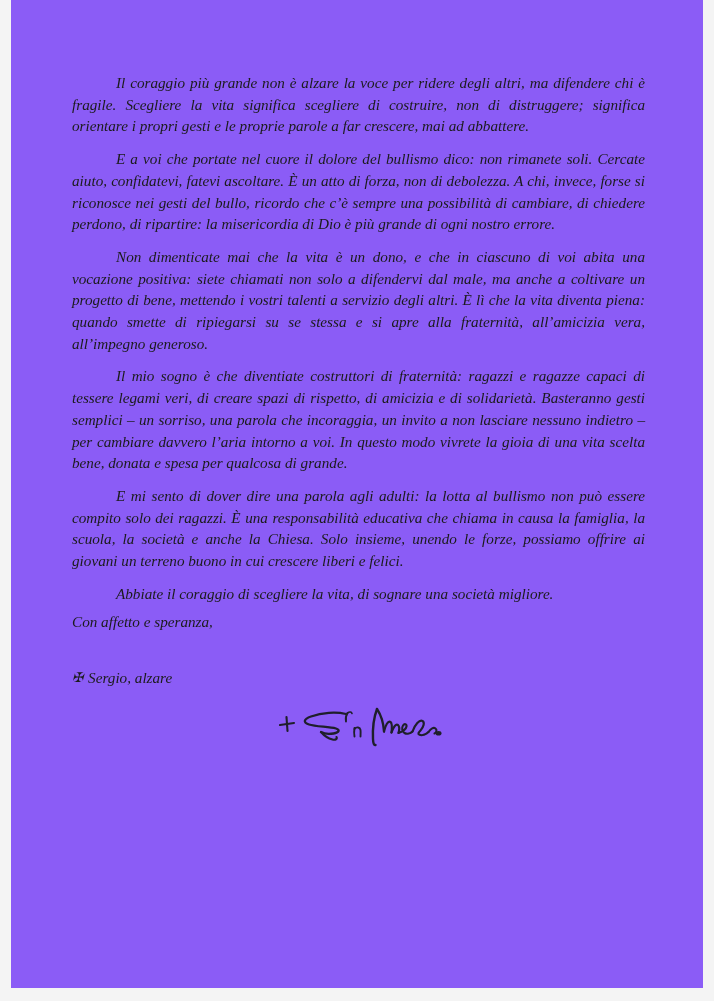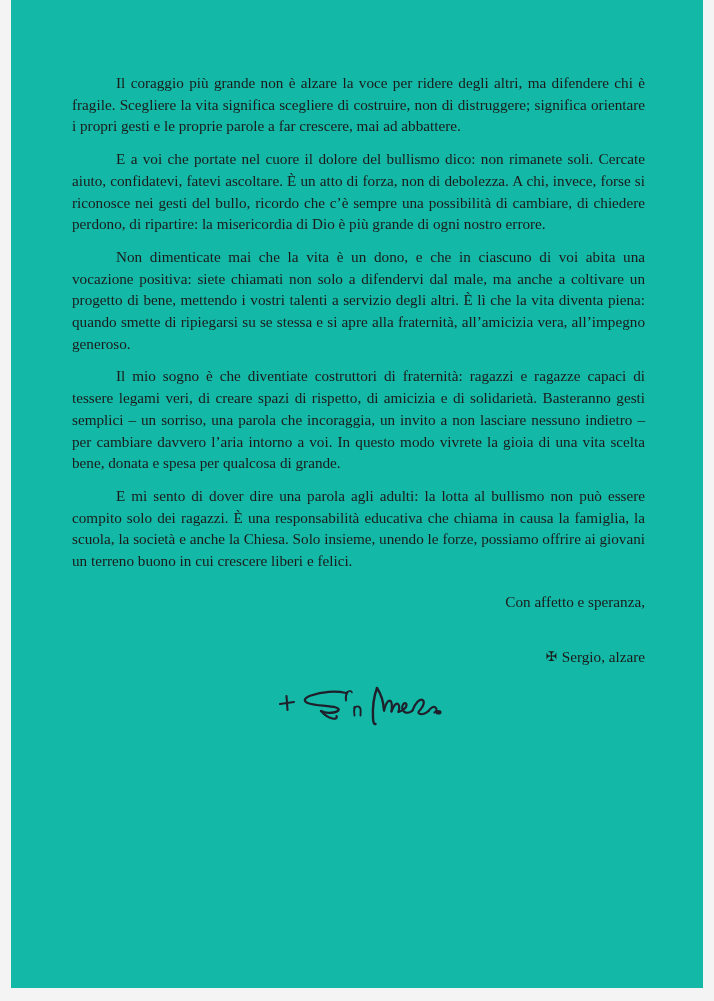--- a/index.html
+++ b/index.html
@@ -18,22 +18,23 @@
     position: absolute;
     inset: 0;
     background: #f4f4f4;
   }
   .page {
     position: absolute;
     left: 11px;
     top: 0;
     width: 692px;
     height: 988px;
-    background: #14b8a6;
+    background: #8b5cf6;
     box-sizing: border-box;
+    font-style: italic;
   }
   .content {
     position: absolute;
     left: 61px;          
     top: 72px;
     width: 573px;        
   }
   p.para {
     margin: 0 0 11px 0;
     text-indent: 44px;
@@ -48,22 +49,22 @@
   }
   p.closing-line {
     margin: 0;
     text-indent: 44px;
     text-align: left;
     font-size: 15.2px;
     line-height: 21.7px;
     color: #1b1b1b;
   }
   .signature-block {
-    margin-top: 19px;
-    text-align: right;
+    margin-top: 7px;
+    text-align: left;
   }
   .sig-salutation {
     font-size: 15.2px;
     line-height: 21.7px;
     color: #1b1b1b;
     display: block;
   }
   .sig-name-row {
     margin-top: 34px;
     font-size: 15.2px;
@@ -93,20 +94,21 @@
 
 <div class="page">
   <div class="content">
 
     <p class="para">Il coraggio più grande non è alzare la voce per ridere degli altri, ma difendere chi è fragile. Scegliere la vita significa scegliere di costruire, non di distruggere; significa orientare i propri gesti e le proprie parole a far crescere, mai ad abbattere.</p>
     <p class="para">E a voi che portate nel cuore il dolore del bullismo dico: non rimanete soli. Cercate aiuto, confidatevi, fatevi ascoltare. È un atto di forza, non di debolezza. A chi, invece, forse si riconosce nei gesti del bullo, ricordo che c’è sempre una possibilità di cambiare, di chiedere perdono, di ripartire: la misericordia di Dio è più grande di ogni nostro errore.</p>
     <p class="para">Non dimenticate mai che la vita è un dono, e che in ciascuno di voi abita una vocazione positiva: siete chiamati non solo a difendervi dal male, ma anche a coltivare un progetto di bene, mettendo i vostri talenti a servizio degli altri. È lì che la vita diventa piena: quando smette di ripiegarsi su se stessa e si apre alla fraternità, all’amicizia vera, all’impegno generoso.</p>
     <p class="para">Il mio sogno è che diventiate costruttori di fraternità: ragazzi e ragazze capaci di tessere legami veri, di creare spazi di rispetto, di amicizia e di solidarietà. Basteranno gesti semplici – un sorriso, una parola che incoraggia, un invito a non lasciare nessuno indietro – per cambiare davvero l’aria intorno a voi. In questo modo vivrete la gioia di una vita scelta bene, donata e spesa per qualcosa di grande.</p>
     <p class="para">E mi sento di dover dire una parola agli adulti: la lotta al bullismo non può essere compito solo dei ragazzi. È una responsabilità educativa che chiama in causa la famiglia, la scuola, la società e anche la Chiesa. Solo insieme, unendo le forze, possiamo offrire ai giovani un terreno buono in cui crescere liberi e felici.</p>
 
+    <p class="closing-line">Abbiate il coraggio di scegliere la vita, di sognare una società migliore.</p>
 
     <div class="signature-block">
 
       <span class="sig-salutation">Con affetto e speranza,</span>
 
       <span class="sig-name-row"><span class="sig-cross">✠</span> <span>Sergio, alzare</span></span>
 
       <div class="handwritten-signature">
         <svg width="170" height="46" viewBox="0 0 170 46" fill="none" stroke="#1f1f2b" stroke-linecap="round" stroke-linejoin="round" aria-hidden="true">
 

